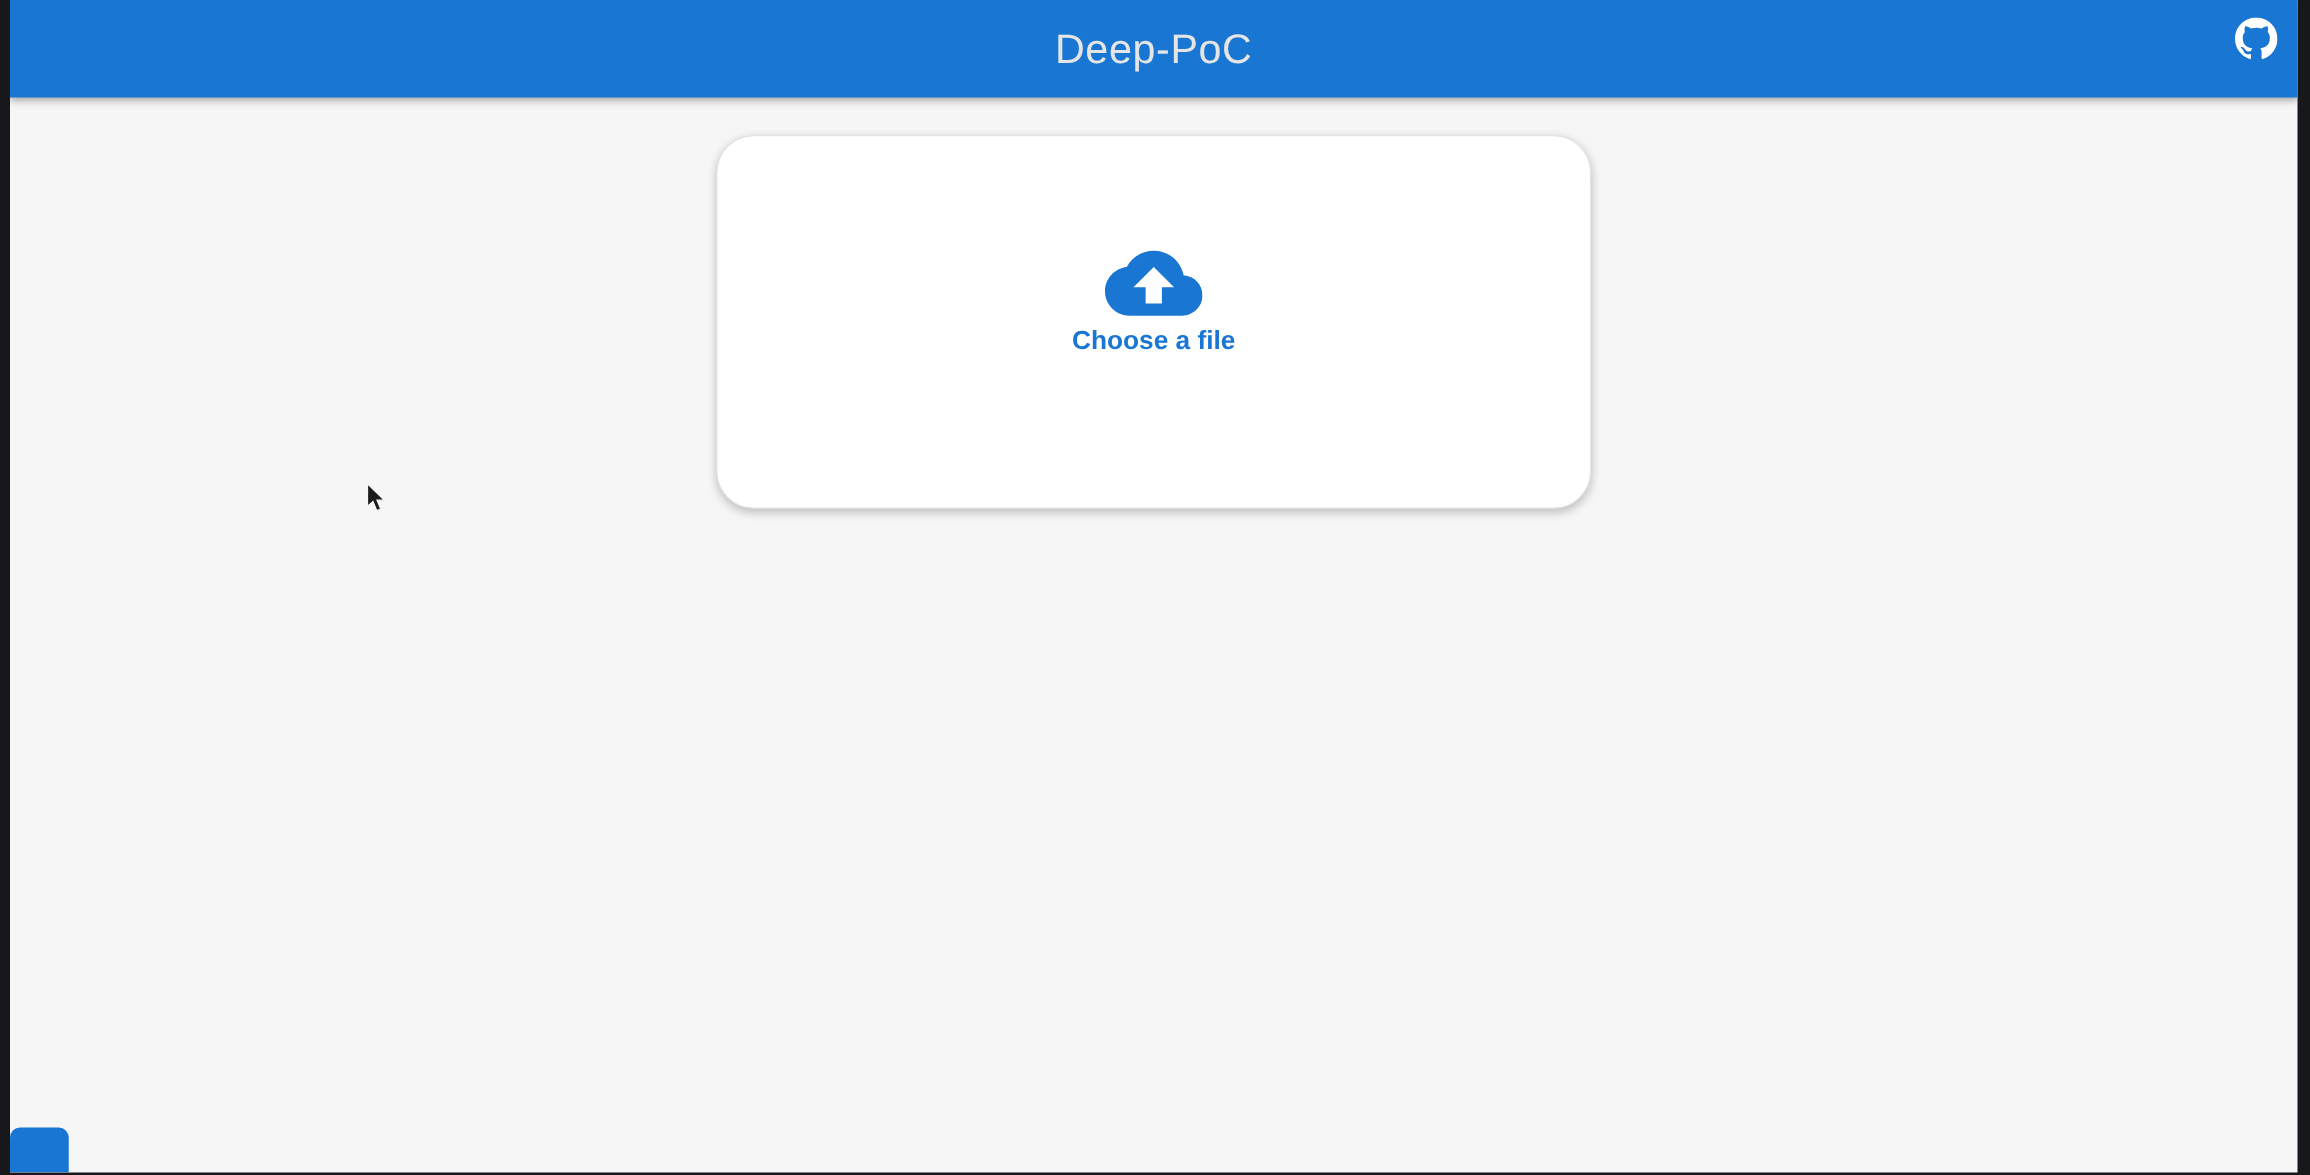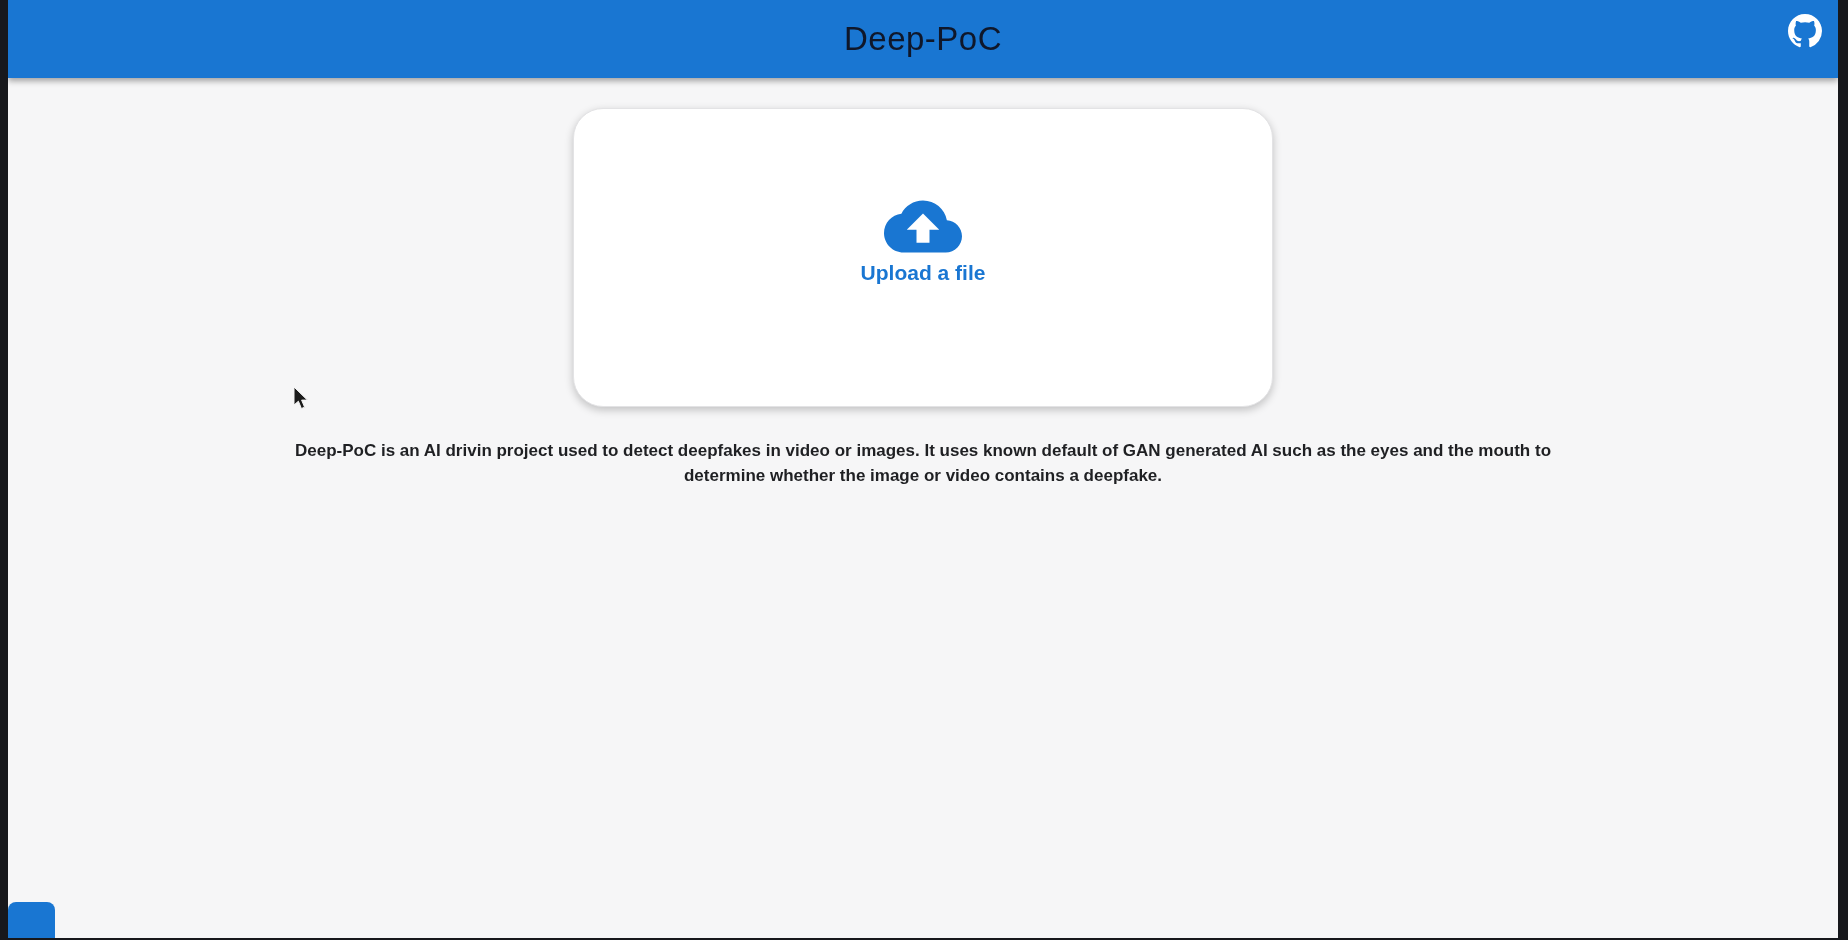--- a/index.html
+++ b/index.html
@@ -20,21 +20,21 @@
   .appbar {
     position: relative;
     height: 78px;
     background: #1976d2;
     box-shadow: 0 3px 6px rgba(0,0,0,0.35);
     display: flex;
     align-items: center;
     justify-content: center;
   }
   .appbar-title {
-    color: #0f172a;
+    color: #e5e5e5;
     font-size: 33px;
     font-weight: 400;
     letter-spacing: 0.5px;
     margin: 0;
   }
   .github-link {
     position: absolute;
     right: 16px;
     top: 14px;
     width: 34px; height: 34px;
@@ -134,26 +134,25 @@
 
   <main class="main">
 
     <div class="upload-card">
       <div class="chooser">
         <span class="cloud-icon">
           <svg width="78" height="55" viewBox="0 3.8 24 16.4" aria-hidden="true">
             <path fill="#1976d2" d="M19.35 10.04C18.67 6.59 15.64 4 12 4 9.11 4 6.6 5.64 5.35 8.04 2.34 8.36 0 10.91 0 14c0 3.31 2.69 6 6 6h13c2.76 0 5-2.24 5-5 0-2.64-2.05-4.78-4.65-4.96zM14 13v4h-4v-4H7l5-5 5 5h-3z"></path>
           </svg>
         </span>
-        <span class="choose-label">Upload a file</span>
+        <span class="choose-label">Choose a file</span>
       </div>
     </div>
 
 
-    <p class="description">Deep-PoC is an AI drivin project used to detect deepfakes in video or images. It uses known default of GAN generated AI such as the eyes and the mouth to determine whether the image or video contains a deepfake.</p>
 
   </main>
 
   <div class="bottom-left-fragment"></div>
 
   <span class="cursor">
     <svg width="22" height="26" viewBox="0 0 22 26" aria-hidden="true">
       <path d="M2 1 L2 19 L6.4 15.2 L9.4 22.5 L12.6 21.2 L9.6 14.1 L15.4 14.1 Z" fill="#1b1b1b" stroke="#f5f5f5" stroke-width="1"></path>
     </svg>
   </span>

